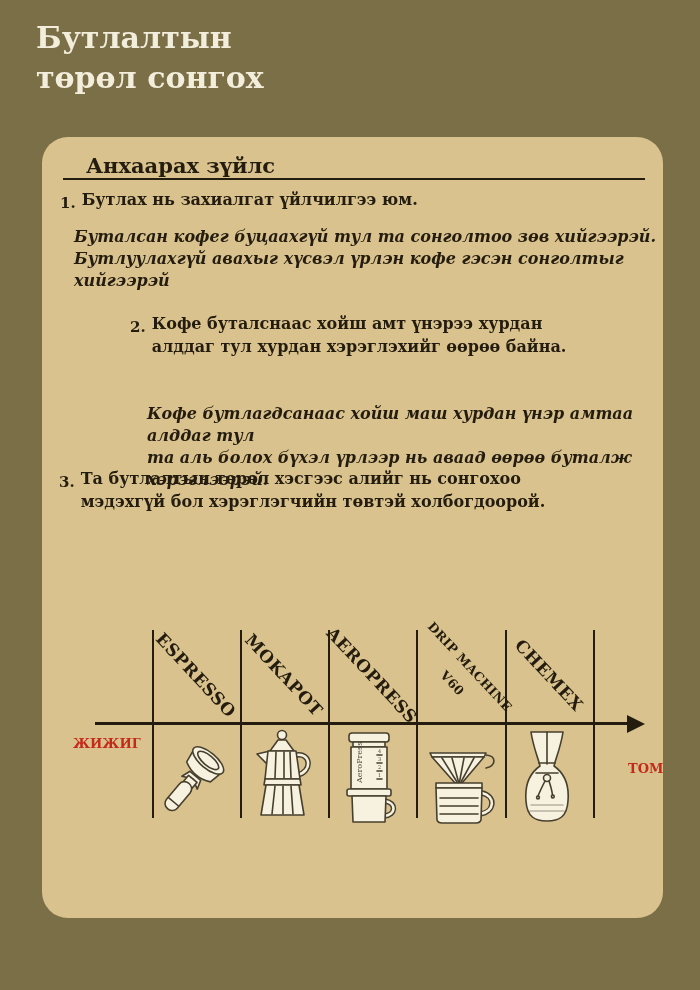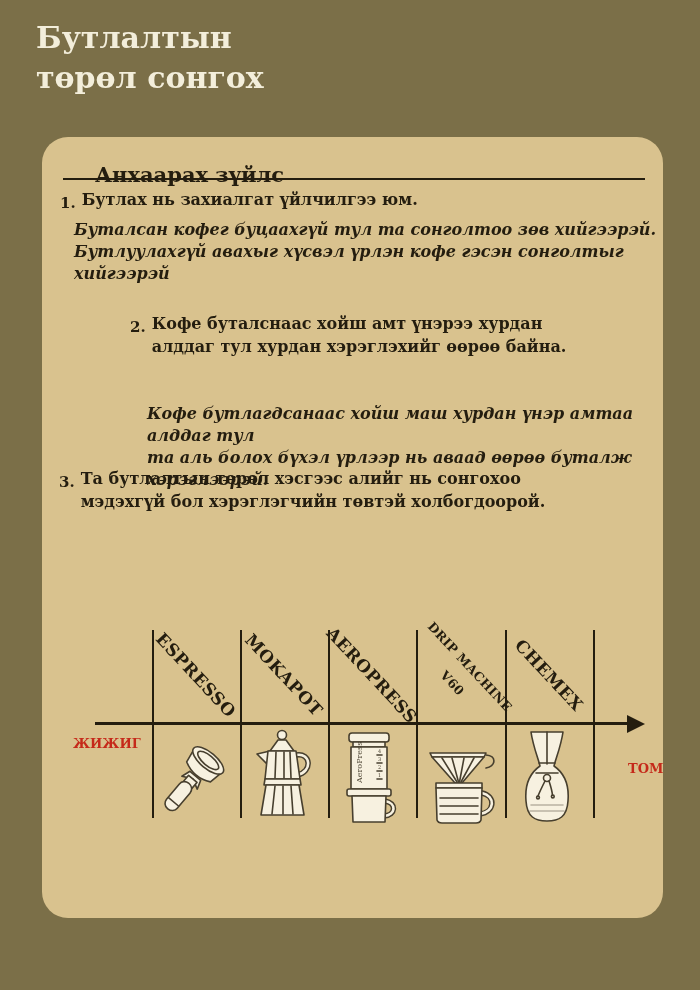--- a/index.html
+++ b/index.html
@@ -13,39 +13,39 @@
     position:absolute; left:28px; top:10px;
     font-size:30px; font-weight:bold; color:#f3eedb;
     line-height:1.32; white-space:pre-line; margin:8px;
   }
   .card {
     position:absolute; left:42px; top:137px;
     width:621px; height:781px;
     background:#d9c28e; border-radius:26px;
   }
   .card-header {
-    position:absolute; left:37px; top:9px; margin:16px;
+    position:absolute; left:37px; top:9px; margin:7px;
     font-size:21px; font-weight:bold; color:#241d0f;
   }
   .divider {
     position:absolute; left:21px; top:41px; width:582px; height:0;
     border-top:2px solid #241d0f;
   }
   .point { position:absolute; display:flex; gap:6px; color:#241d0f; }
   .point .num { font-size:15px; font-weight:bold; margin-top:5px; }
   .point .heading {
     font-size:16px; font-weight:bold; line-height:1.42; white-space:pre-line;
   }
   .pbody {
     position:absolute; margin:0; color:#241d0f;
     font-size:16px; font-weight:bold; font-style:italic;
     line-height:1.38; white-space:pre-line;
   }
   .p1  { left:18px;  top:52px; }
-  .pb1 { left:32px;  top:82px; }
+  .pb1 { left:32px;  top:89px; }
   .p2  { left:88px;  top:176px; }
   .pb2 { left:105px; top:266px;font-style:italic; }
   .p3  { left:17px;  top:331px; }
   .pb3 { left:28px;  top:398px; }
 
   
   .vline {
     position:absolute; top:493px; width:2px; height:188px; background:#241d0f;
   }
   .axis-line {

